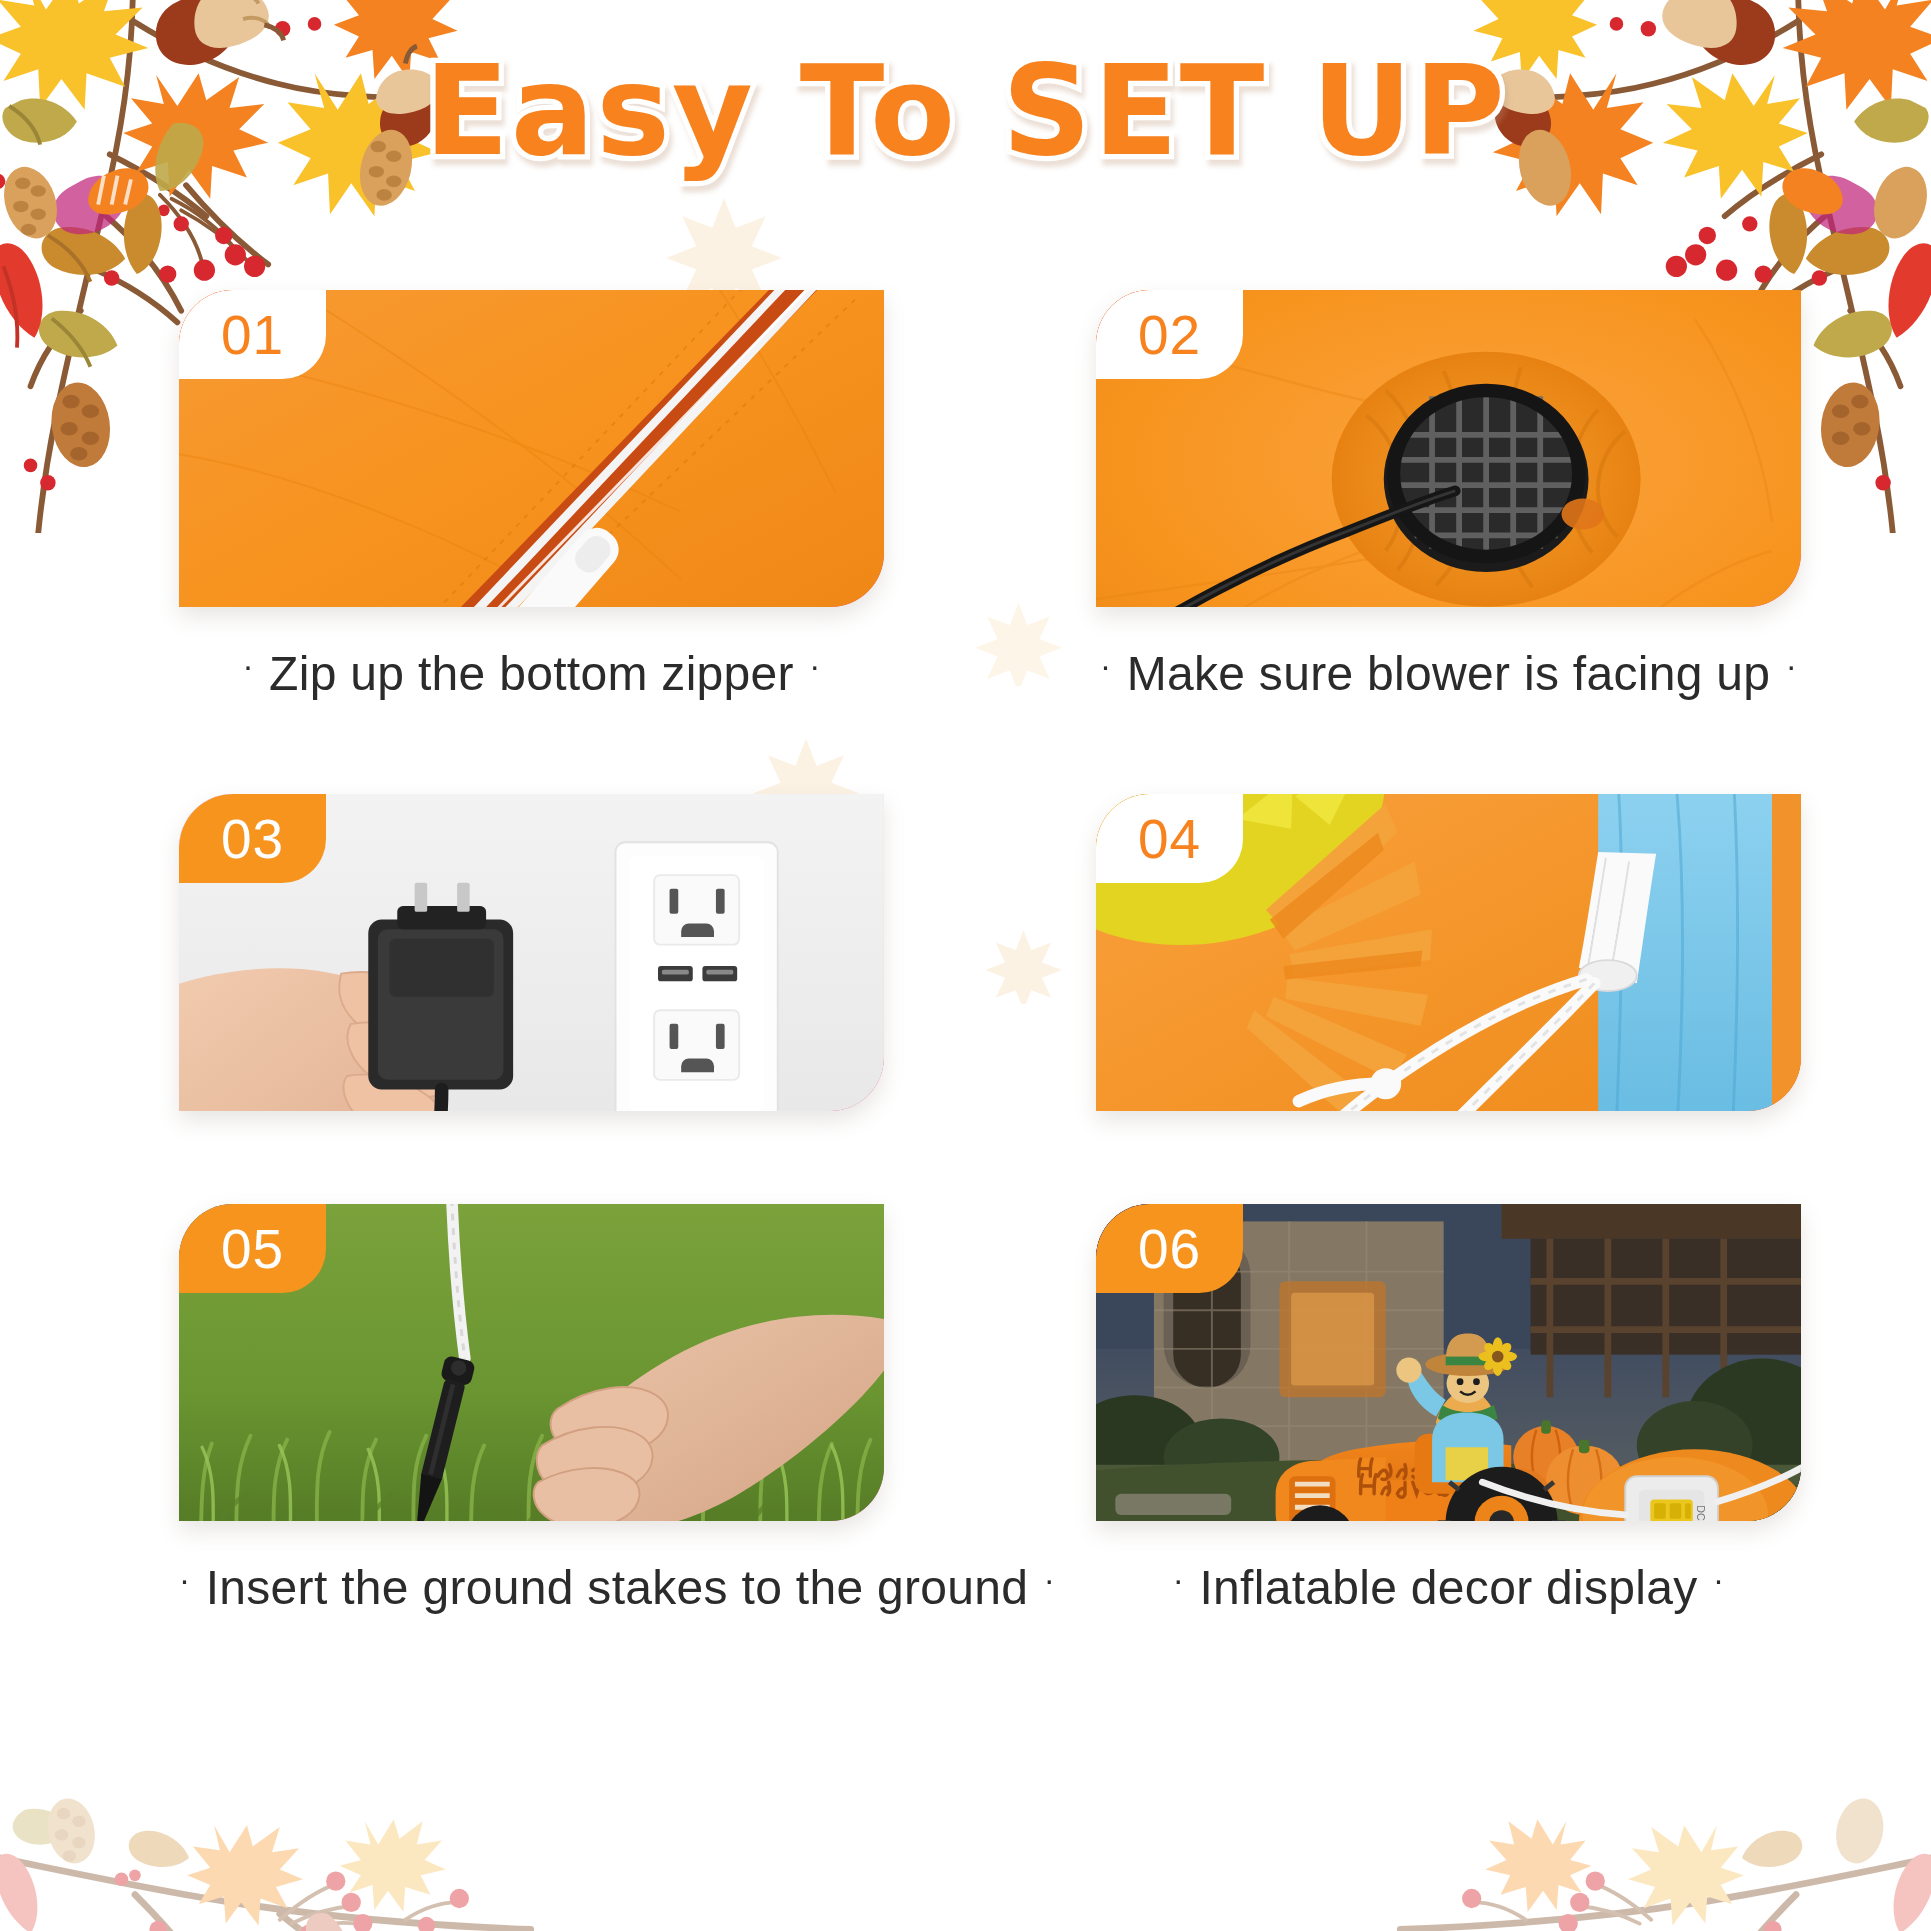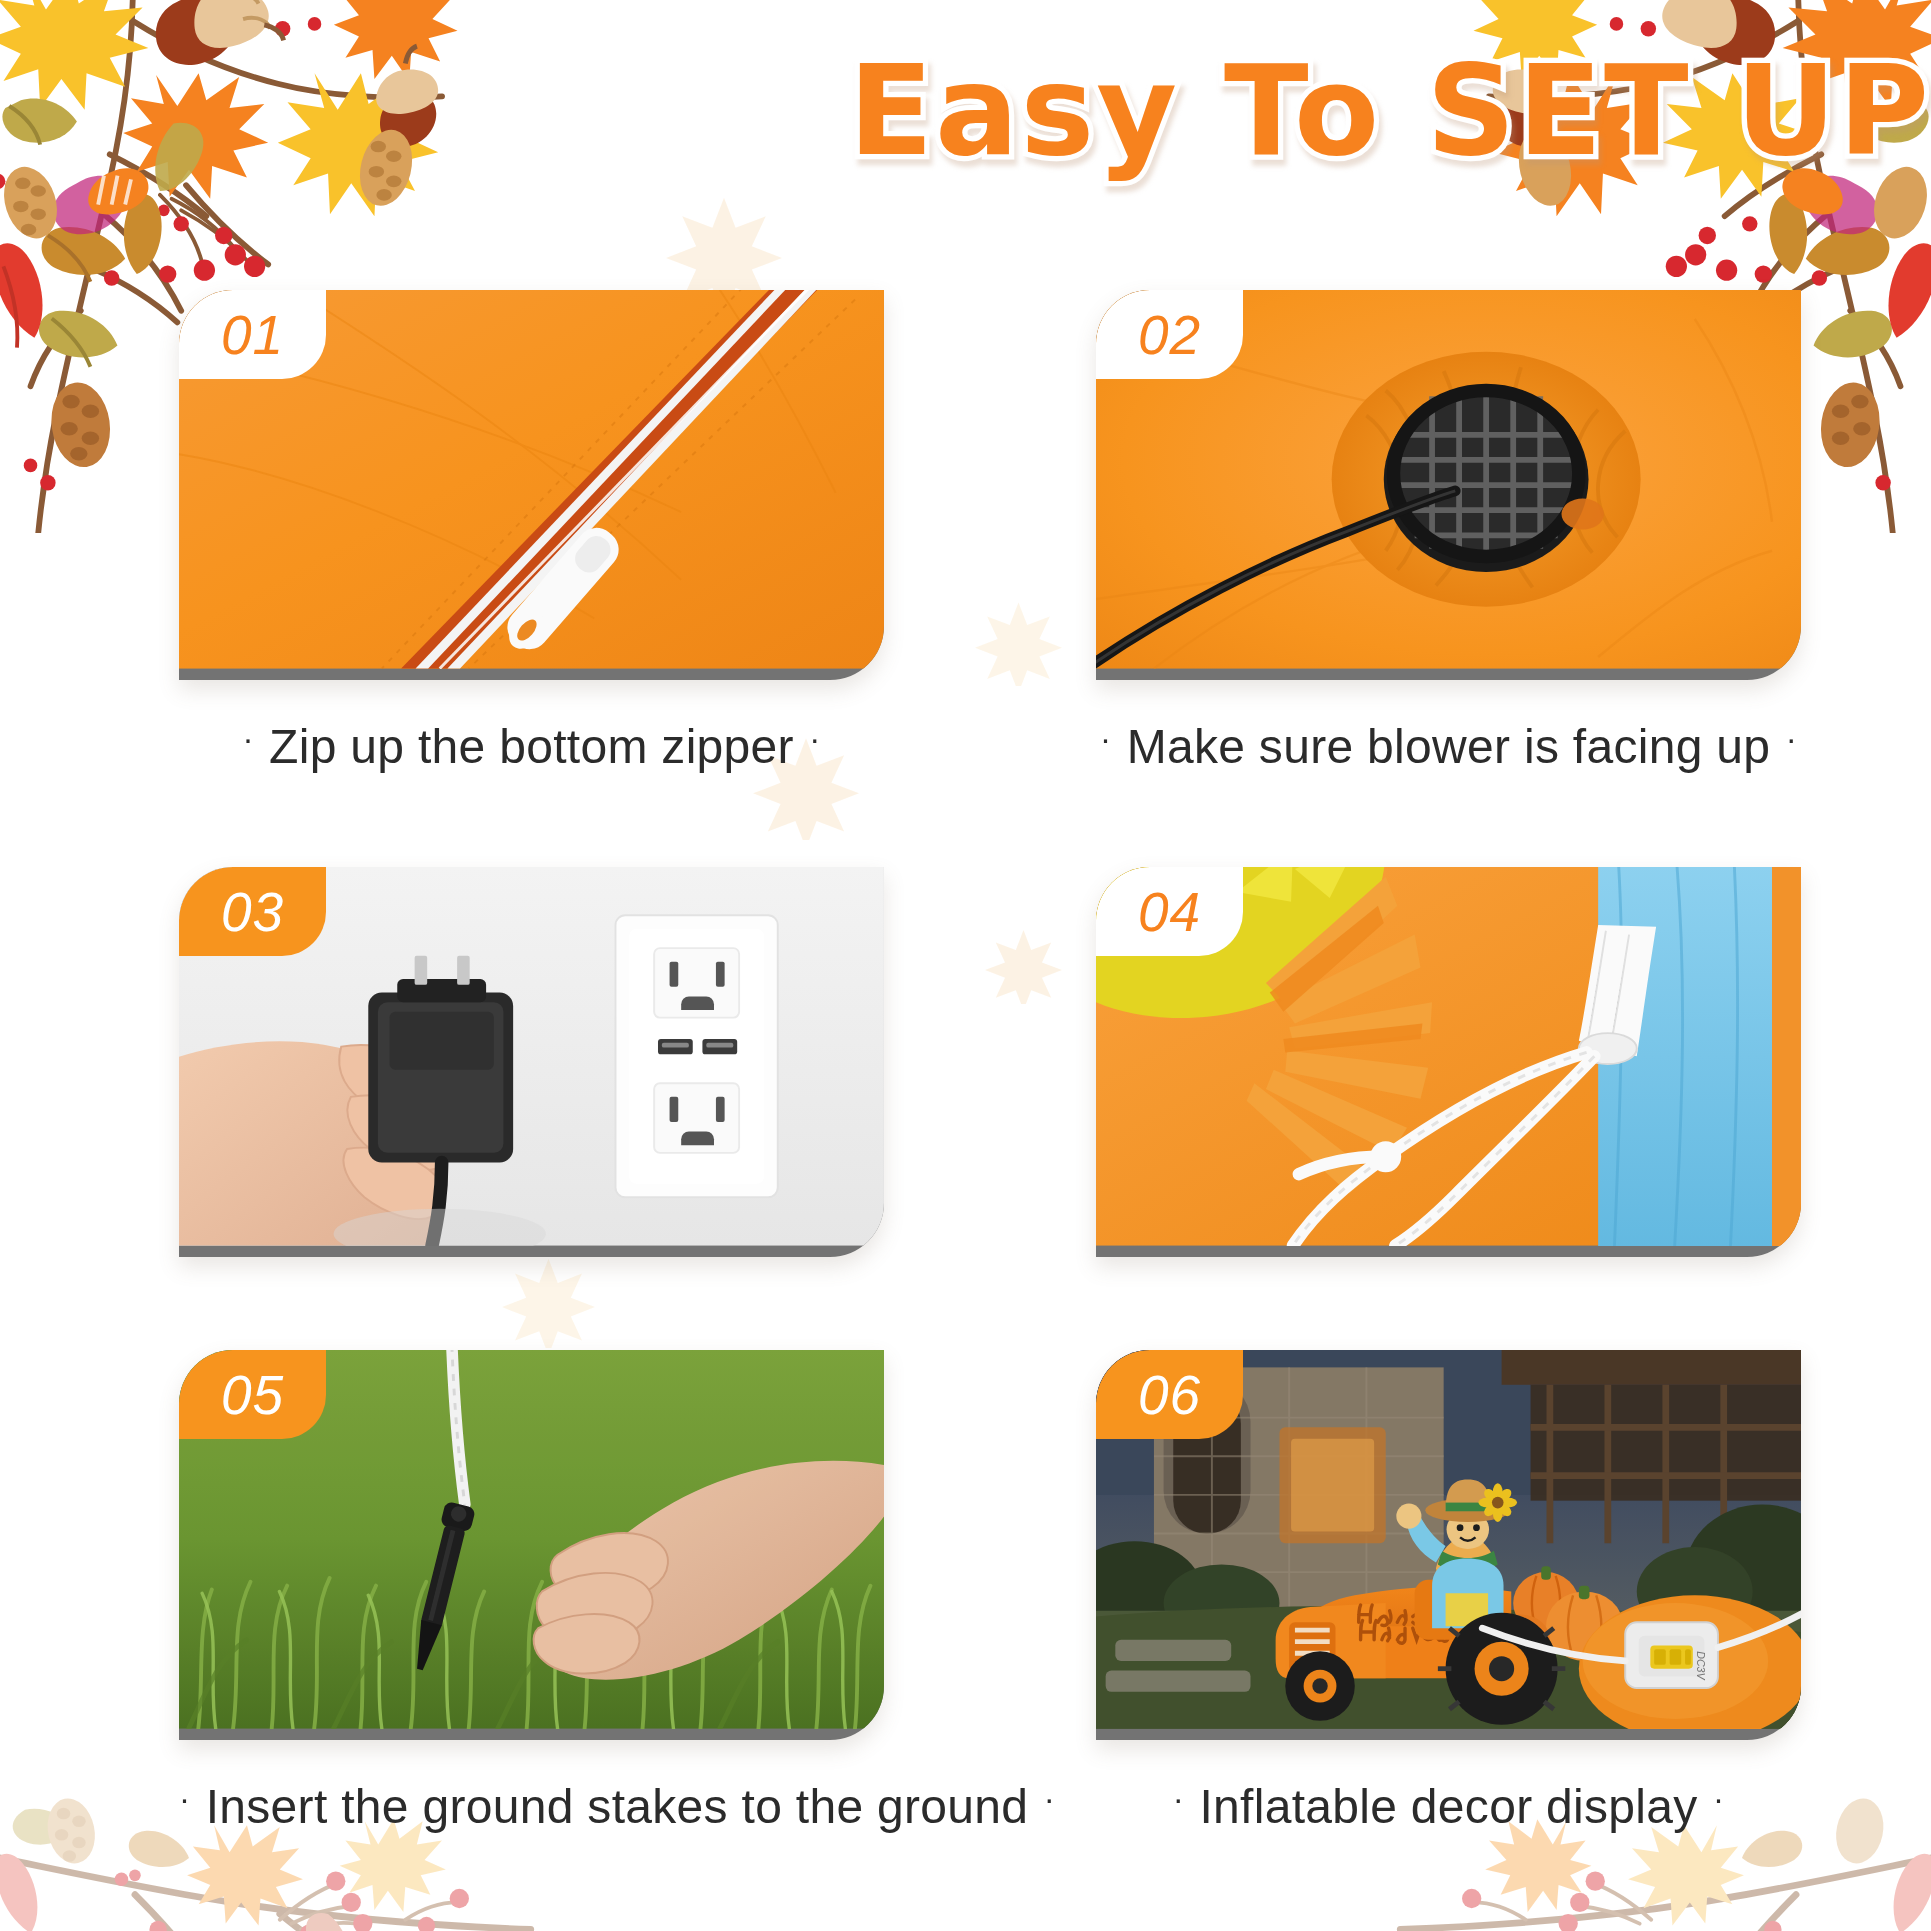--- a/index.html
+++ b/index.html
@@ -33,21 +33,21 @@
 
   
   .mote { position: absolute; opacity: .30; }
 
   
   .title-wrap {
     position: absolute;
     top: 46px;
     left: 0;
     width: 1931px;
-    text-align: right;
+    text-align: center;
     z-index: 5;
   }
   .title {
     display: inline-block;
     font-family: "DejaVu Sans", sans-serif;
     font-weight: bold;
     font-size: 124px;
     line-height: 1.06;
     letter-spacing: 1.9px;
     color: #F7821E;
@@ -66,26 +66,25 @@
     grid-template-columns: 705px 705px;
     column-gap: 212px;
     row-gap: 93px;
     z-index: 4;
   }
   .cell { width: 705px; }
 
   .photo {
     position: relative;
     width: 705px;
-    height: 390px;
+    height: 317px;
     border-radius: 54px 0 54px 0;
     overflow: hidden;
     box-shadow: 0 9.7px 21px rgba(120,100,80,.16);
-    background: #737373;
-    font-style: italic;
+    background: #ec4899;
   }
   .photo-art { position: absolute; inset: 0; }
 
   .badge {
     position: absolute;
     top: 0;
     left: 0;
     width: 147px;
     height: 89px;
     border-radius: 54px 0 44px 0;

